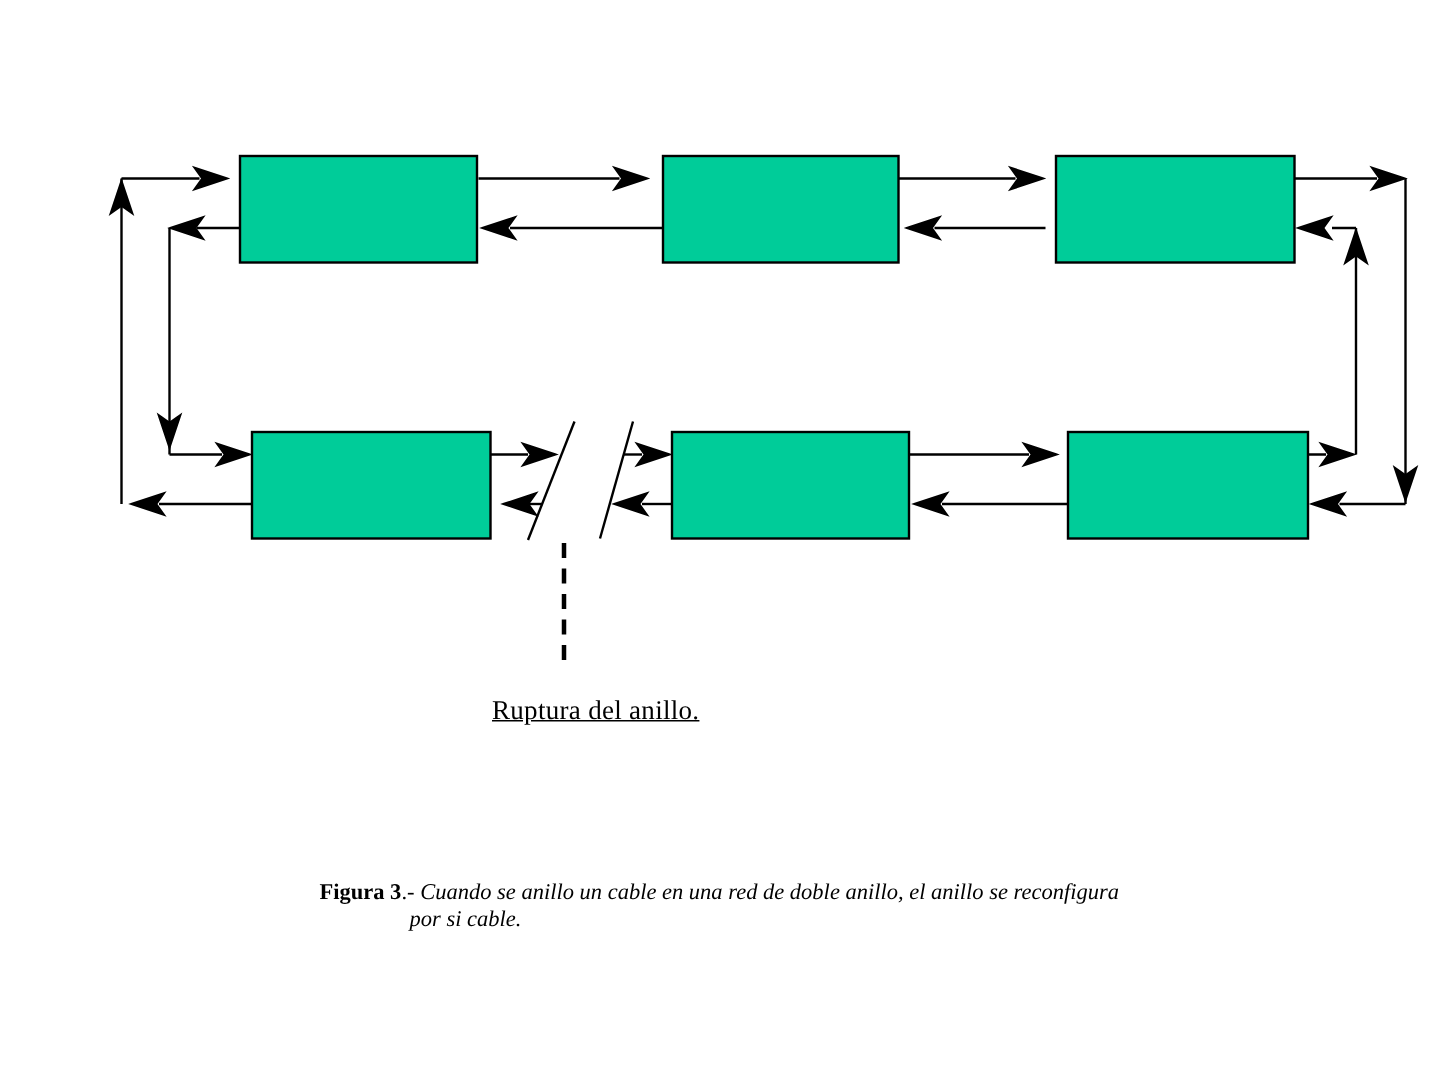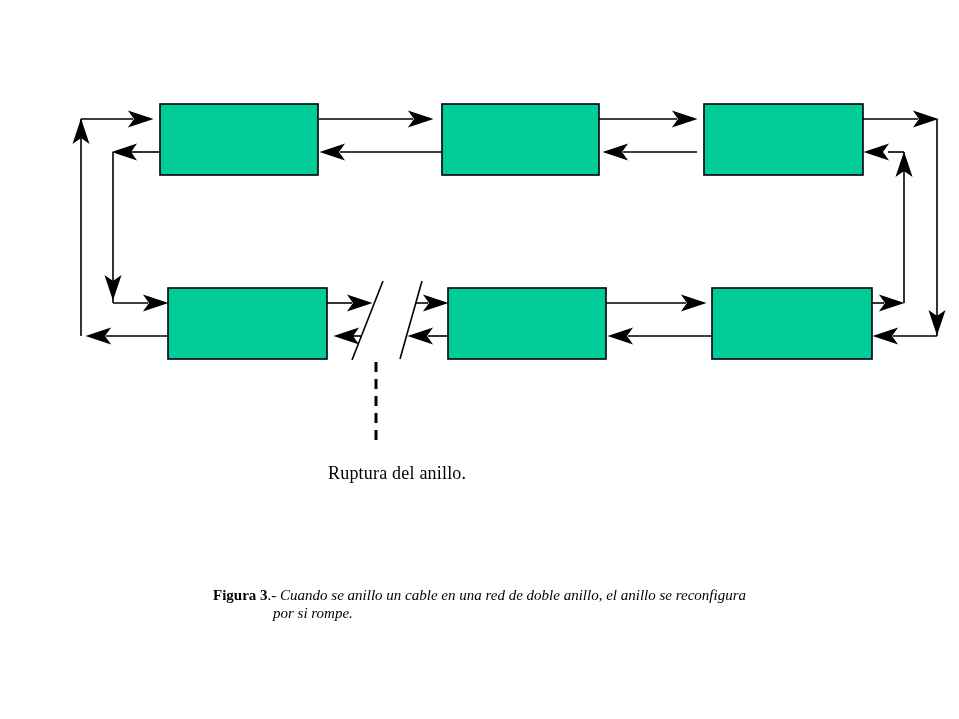--- a/index.html
+++ b/index.html
@@ -3,21 +3,21 @@
 <meta charset="utf-8">
 <style>
   html,body{margin:0;padding:0;background:#ffffff;}
   .canvas{
     position:relative;width:959px;height:719px;background:#ffffff;overflow:hidden;
     font-family:"Liberation Serif","DejaVu Serif",serif;color:#000;
   }
   .diagram-svg{position:absolute;left:0;top:0;}
   .break-label{
     position:absolute;left:328px;top:463px;
-    font-size:18px;letter-spacing:0.2px;white-space:nowrap;
+    font-size:18px;letter-spacing:0.2px;white-space:nowrap;text-decoration:underline;
   }
   .caption{
     position:absolute;left:213px;top:586px;
     font-size:15px;line-height:18px;white-space:nowrap;
   }
   .cap-bold{font-weight:bold;}
   .cap-ital{font-style:italic;}
   .cap-line2{margin-left:60px;}
 </style>
 </head>
@@ -134,16 +134,16 @@
       <line stroke-width="1.6" x1="383" y1="281" x2="352" y2="360"></line>
       <line stroke-width="1.6" x1="422" y1="281" x2="400" y2="359"></line>
       <line stroke-width="3" stroke-dasharray="10 7" x1="376" y1="362" x2="376" y2="444"></line>
     </g>
   </svg>
 
   <div class="break-label">Ruptura del anillo.</div>
 
   <div class="caption">
     <div class="cap-line1"><span class="cap-bold">Figura 3</span><span>.-</span> <span class="cap-ital">Cuando se anillo un cable en una red de doble anillo, el anillo se reconfigura</span></div>
-    <div class="cap-line2 cap-ital">por si rompe.</div>
+    <div class="cap-line2 cap-ital">por si cable.</div>
   </div>
 
 </div>
 
 </body></html>

